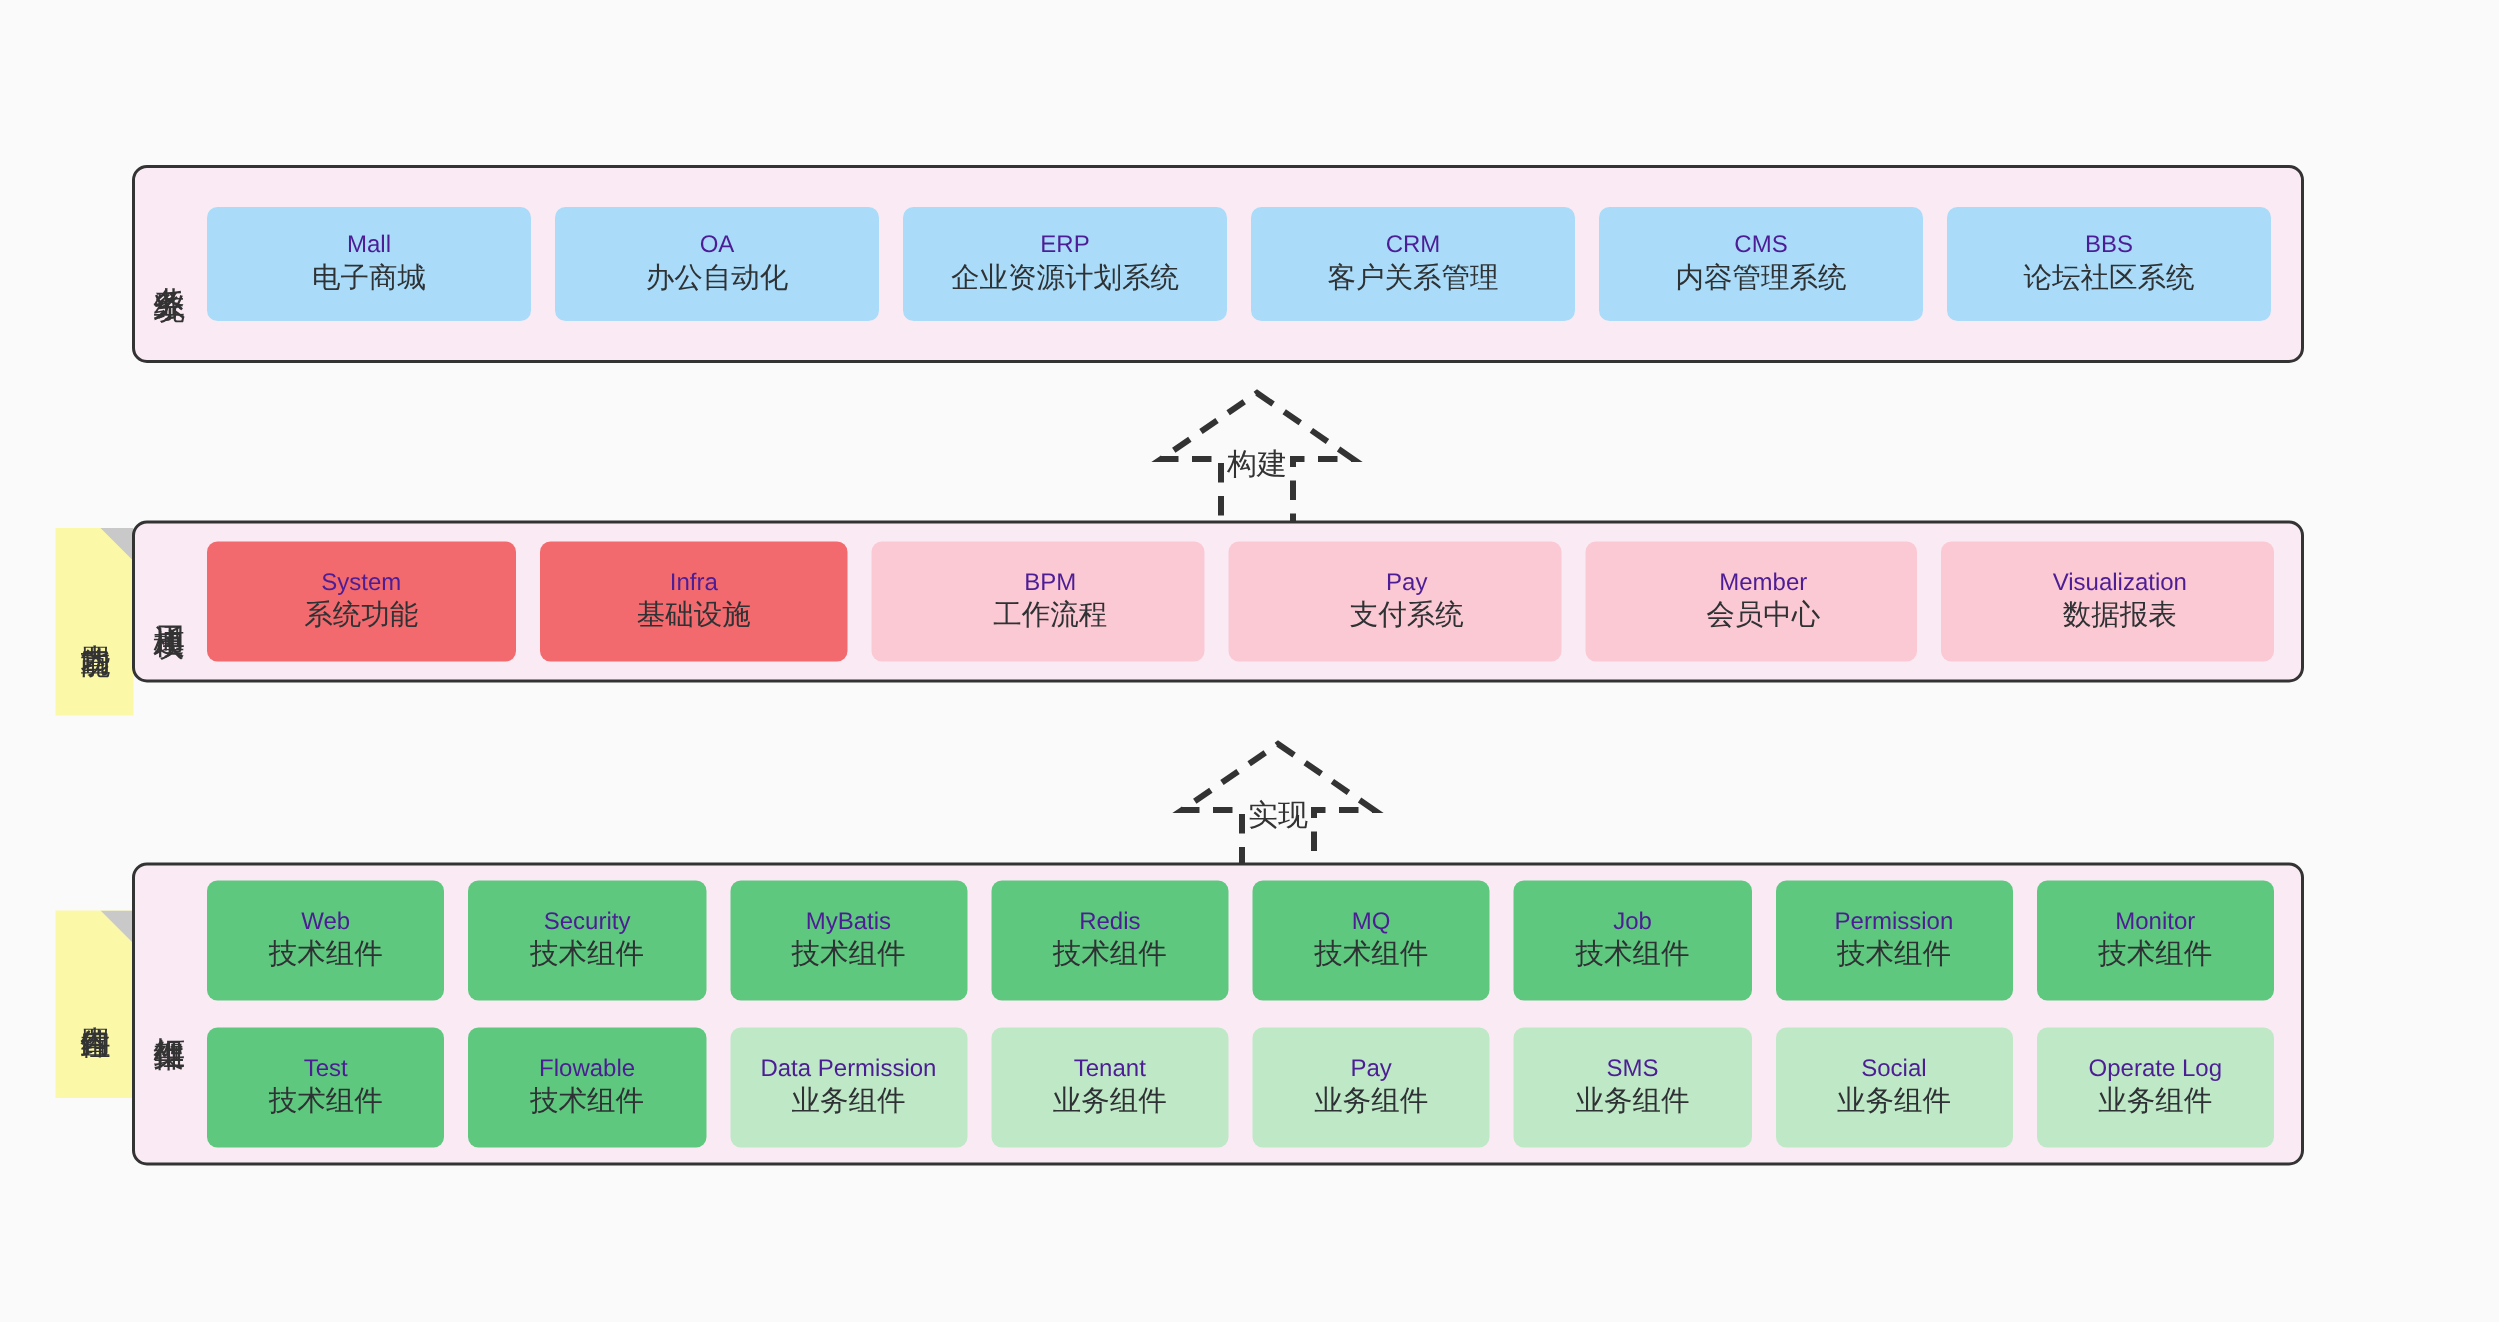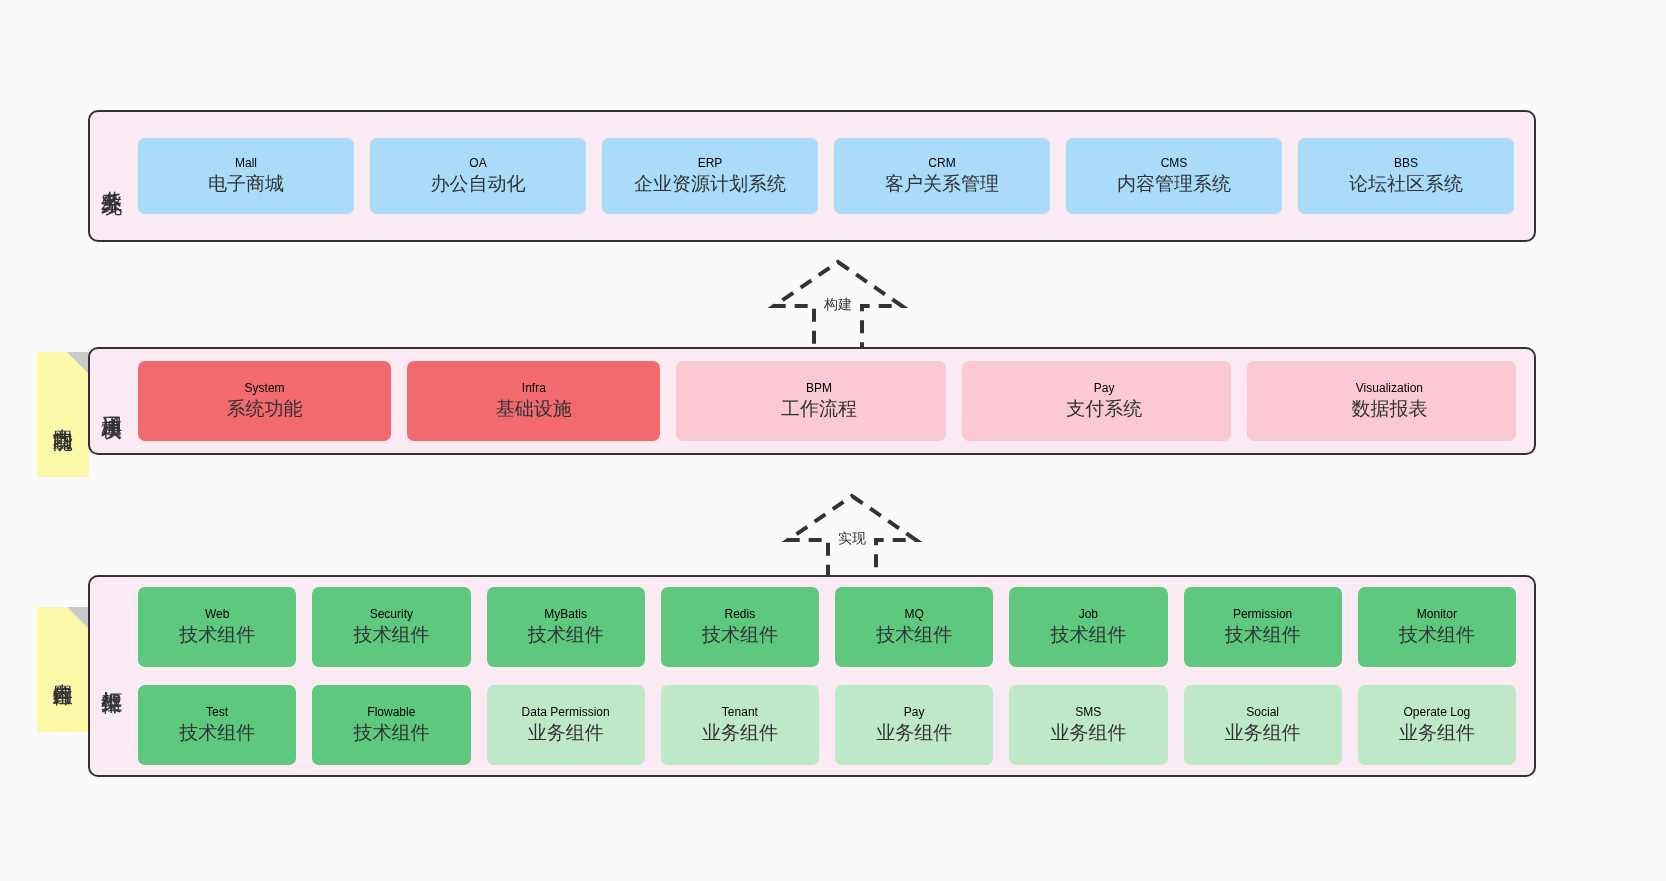--- a/index.html
+++ b/index.html
@@ -58,21 +58,21 @@
     box-sizing: border-box;
     border-radius: 7px;
     display: flex;
     flex-direction: column;
     align-items: center;
     justify-content: center;
     text-align: center;
     line-height: 1.26;
     padding: 4px 6px;
   }
-  .cell .t1 { font-size: 12px; color: #000000; }
+  .cell .t1 { font-size: 16px; color: #4c1d95; }
   .cell .t2 { font-size: 19px; color: #2f3234; }
 
   
   #band-business { left: 88px; top: 110px; width: 1448px; height: 132px; }
   #band-business .band-body { padding-right: 20px; }
   #band-business .row { height: 76px; }
   .blue { background: #aadcfa; }
 
   
   #band-common { left: 88px; top: 347px; width: 1448px; height: 108px; }
@@ -120,21 +120,21 @@
     width: 160px;
     height: 100px;
   }
   .arrow svg { display: block; }
   .arrow-label {
     position: absolute;
     left: 0;
     right: 0;
     top: 38px;
     text-align: center;
-    font-size: 14px;
+    font-size: 20px;
     color: #333333;
     pointer-events: none;
   }
   #arrow-build { left: 758px; top: 258px; }
   #arrow-impl  { left: 772px; top: 492px; }
 </style>
 </head>
 <body>
 
 <div class="band" id="band-business">
@@ -194,20 +194,24 @@
       </div>
       <div class="cell pink">
         <span class="t1">BPM</span>
         <span class="t2">工作流程</span>
       </div>
       <div class="cell pink">
         <span class="t1">Pay</span>
         <span class="t2">支付系统</span>
       </div>
       <div class="cell pink">
+        <span class="t1">Member</span>
+        <span class="t2">会员中心</span>
+      </div>
+      <div class="cell pink">
         <span class="t1">Visualization</span>
         <span class="t2">数据报表</span>
       </div>
     </div>
   </div>
 </div>
 
 <div class="arrow" id="arrow-impl">
   <svg width="160" height="100" viewBox="0 0 160 100" aria-hidden="true">
     <path d="M 80 4 L 144 48 L 104 48 L 104 94 L 56 94 L 56 48 L 16 48 Z" fill="none" stroke="#333333" stroke-width="4" stroke-dasharray="13 9" stroke-linejoin="miter"></path>

